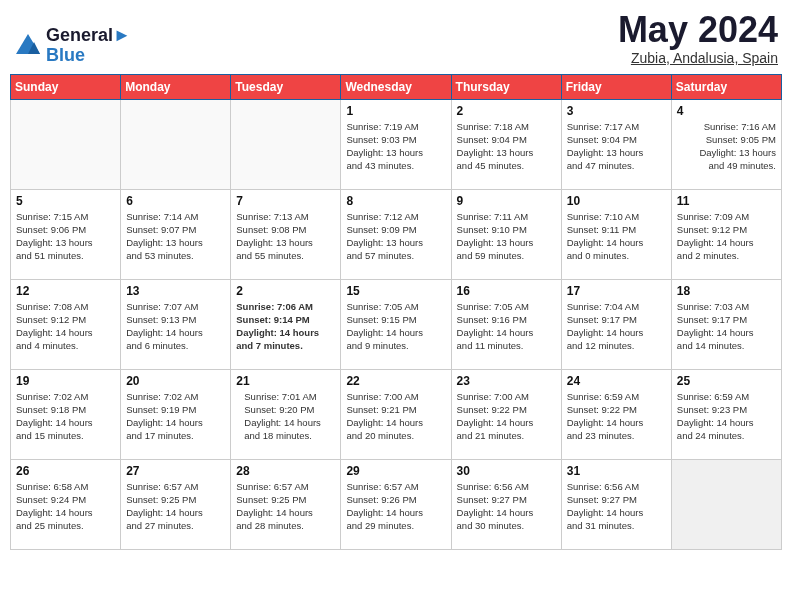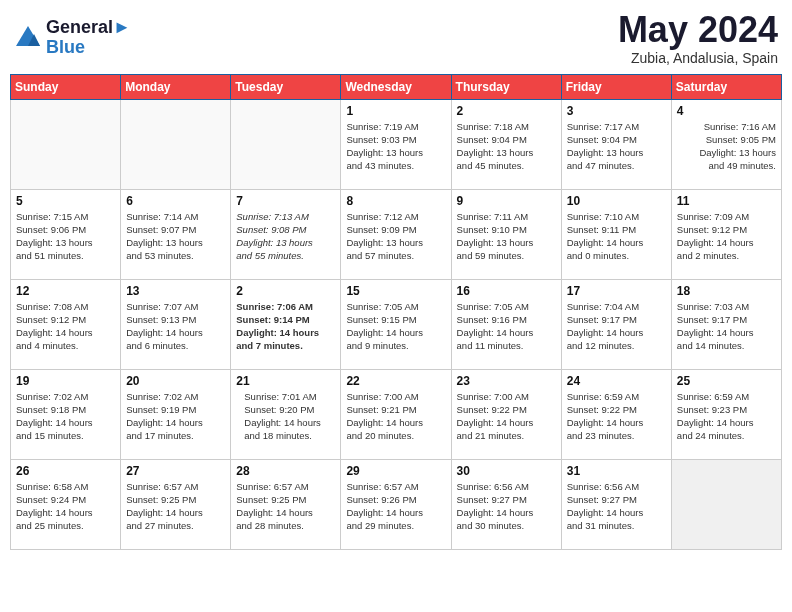--- a/index.html
+++ b/index.html
@@ -6,21 +6,21 @@
     body {
       font-family: Arial, sans-serif;
       background: #fff;
       width: 792px;
       min-height: 612px;
       padding: 10px;
     }
     .header {
       display: flex;
       justify-content: space-between;
-      align-items: center;
+      align-items: flex-end;
       margin-bottom: 8px;
       padding: 0 4px;
     }
     .logo {
       display: flex;
       align-items: center;
       gap: 4px;
     }
     .logo-text {
       font-size: 18px;
@@ -40,20 +40,21 @@
     }
     .month-title {
       font-size: 36px;
       font-weight: bold;
       color: #1a1a2e;
       line-height: 1.1;
     }
     .location {
       font-size: 14px;
       color: #333;
+      text-decoration: underline;
     }
     table {
       width: 100%;
       border-collapse: collapse;
       table-layout: fixed;
     }
     th {
       background-color: #ef4444;
       color: #fff;
       font-size: 12px;
@@ -166,21 +167,21 @@
         </td>
         <td>
           <span class="day-num">6</span>
           <div class="day-info" style="white-space: pre-line;">Sunrise: 7:14 AM
 Sunset: 9:07 PM
 Daylight: 13 hours
 and 53 minutes.</div>
         </td>
         <td>
           <span class="day-num">7</span>
-          <div class="day-info" style="white-space: pre-line; font-style: italic;">Sunrise: 7:13 AM
+          <div class="day-info" style="white-space: pre-line;">Sunrise: 7:13 AM
 Sunset: 9:08 PM
 Daylight: 13 hours
 and 55 minutes.</div>
         </td>
         <td>
           <span class="day-num">8</span>
           <div class="day-info" style="white-space: pre-line;">Sunrise: 7:12 AM
 Sunset: 9:09 PM
 Daylight: 13 hours
 and 57 minutes.</div>

